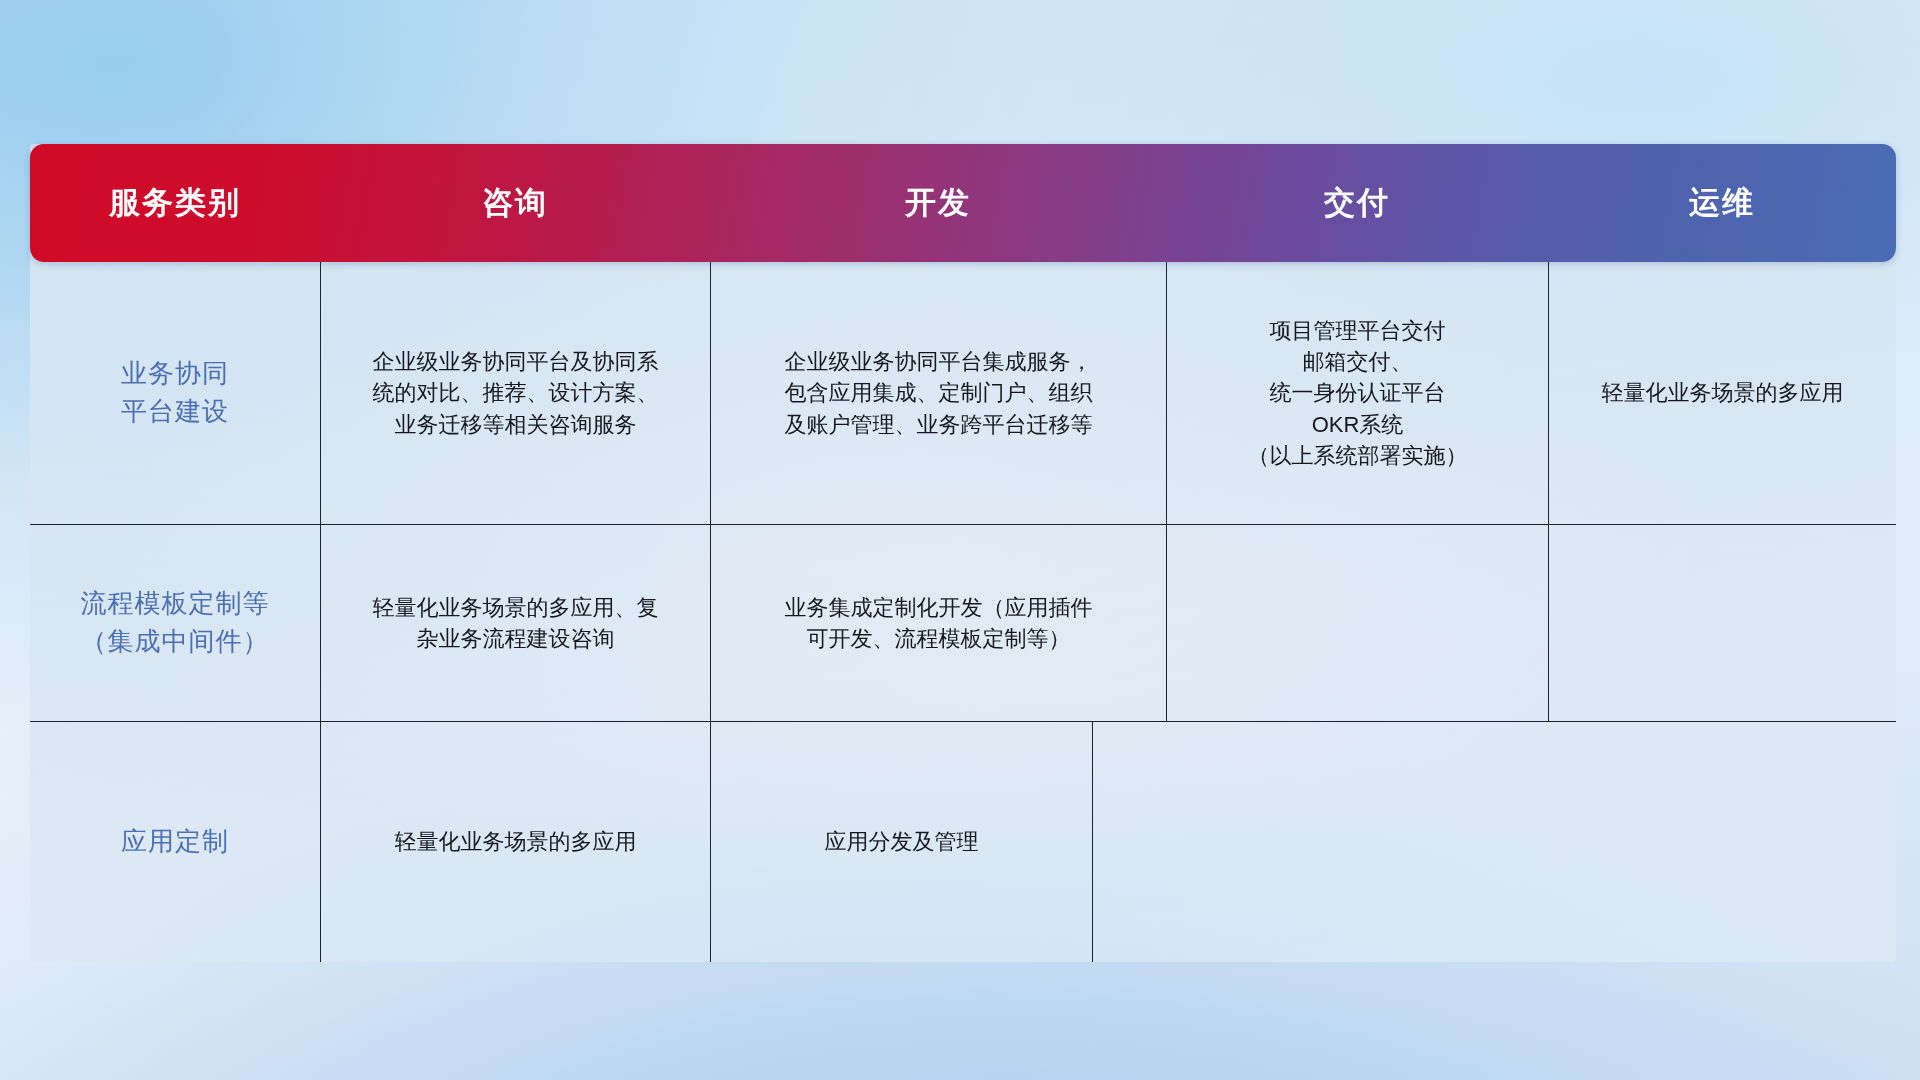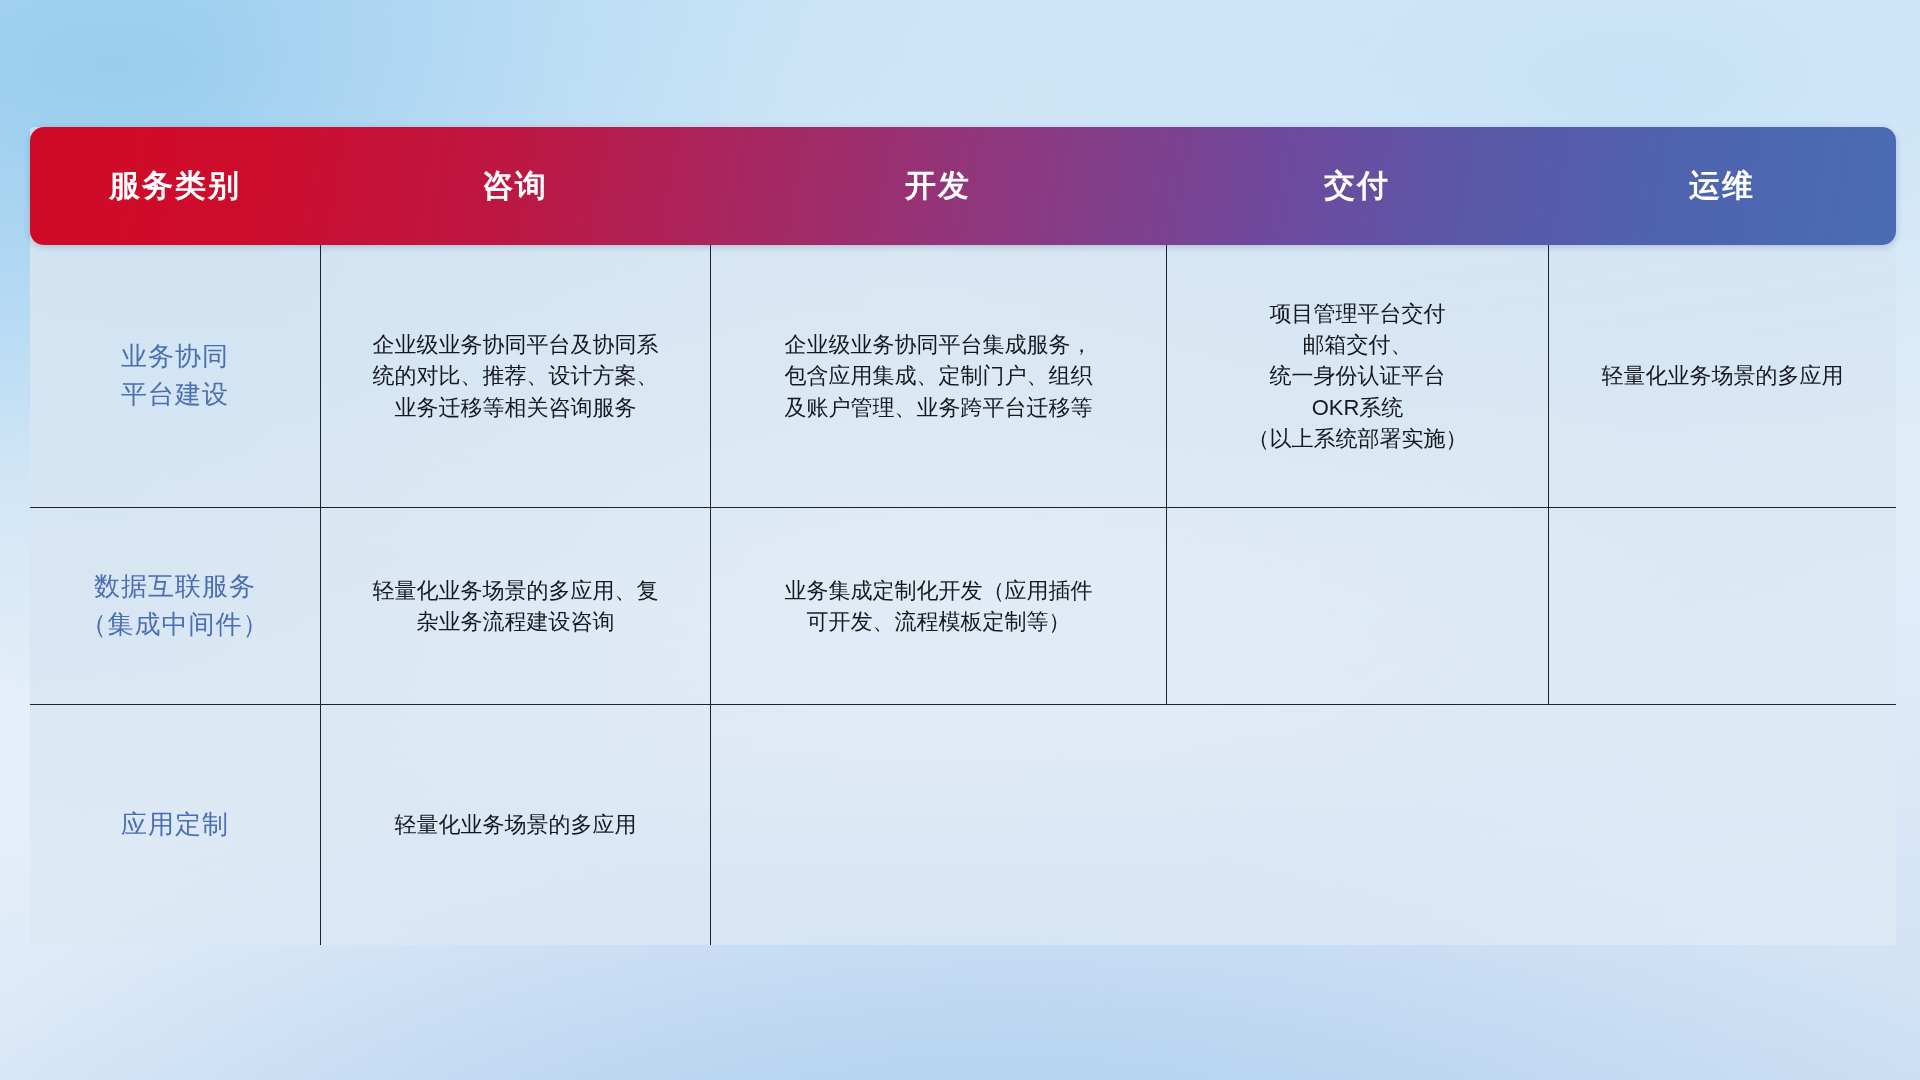--- a/index.html
+++ b/index.html
@@ -20,21 +20,21 @@
       linear-gradient(168deg,#bfe0f4 0%, #d9e9f7 22%, #f3f6fb 48%, #e6eefa 70%, #cfe0f3 100%);
   }
   
   #page::after{
     content:"";position:absolute;inset:0;pointer-events:none;
     background:radial-gradient(58% 42% at 47% 52%, rgba(255,255,255,.80) 0%, rgba(255,255,255,.30) 45%, rgba(255,255,255,0) 72%);
   }
 
   
   #card{
-    position:absolute;left:30px;top:127px;width:1866px;height:818px;
+    position:absolute;left:30px;top:144px;width:1866px;height:818px;
     background:linear-gradient(170deg, rgba(222,233,243,.80) 0%, rgba(214,228,241,.72) 45%, rgba(226,236,246,.66) 100%);
     border-radius:4px;
     z-index:2;
   }
 
   
   #thead{
     position:absolute;left:0;top:0;width:1866px;height:118px;
     border-radius:14px;
     background:linear-gradient(100deg,
@@ -115,31 +115,32 @@
 及账户管理、业务跨平台迁移等</div>
         <div class="bcell vline c3">项目管理平台交付
 邮箱交付、
 统一身份认证平台
 OKR系统
 （以上系统部署实施）</div>
         <div class="bcell vline c4">轻量化业务场景的多应用</div>
       </div>
 
       <div class="brow r1 sep">
-        <div class="bcell rowlabel c0">数据互联服务
+        <div class="bcell rowlabel c0">流程模板定制等
 （集成中间件）</div>
         <div class="bcell vline c1">轻量化业务场景的多应用、复
 杂业务流程建设咨询</div>
         <div class="bcell vline c2">业务集成定制化开发（应用插件
 可开发、流程模板定制等）</div>
         <div class="bcell vline c3"></div>
         <div class="bcell vline c4"></div>
       </div>
 
       <div class="brow r2 sep">
         <div class="bcell rowlabel c0">应用定制</div>
         <div class="bcell vline c1">轻量化业务场景的多应用</div>
+        <div class="bcell vline c3">应用分发及管理</div>
         <div class="bcell vline c4"></div>
       </div>
 
     </div>
   </div>
 </div>
 
 </body></html>

